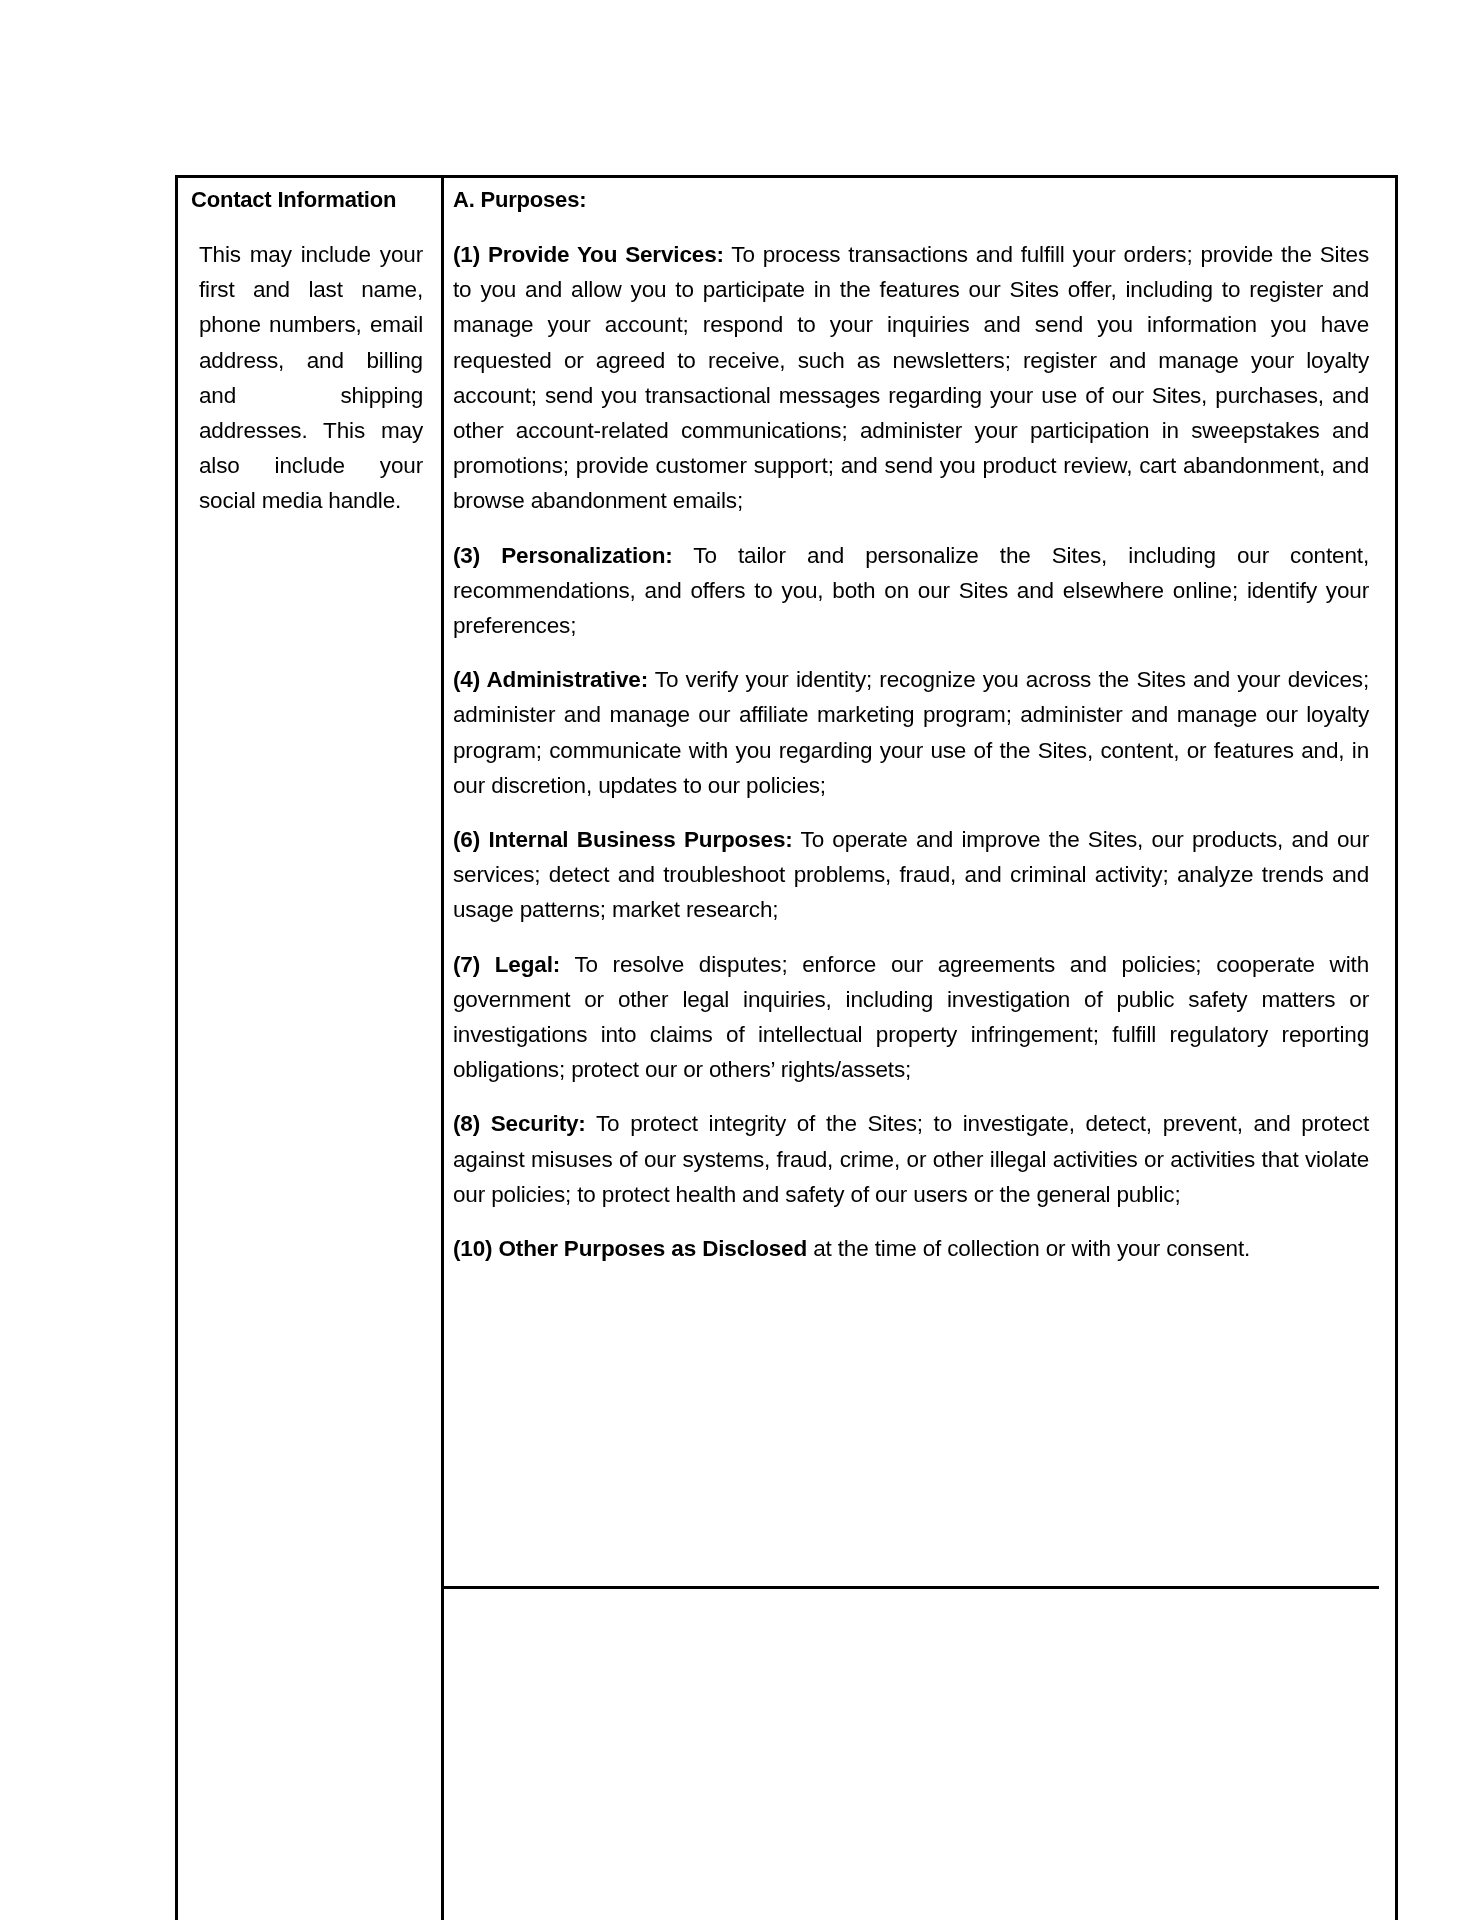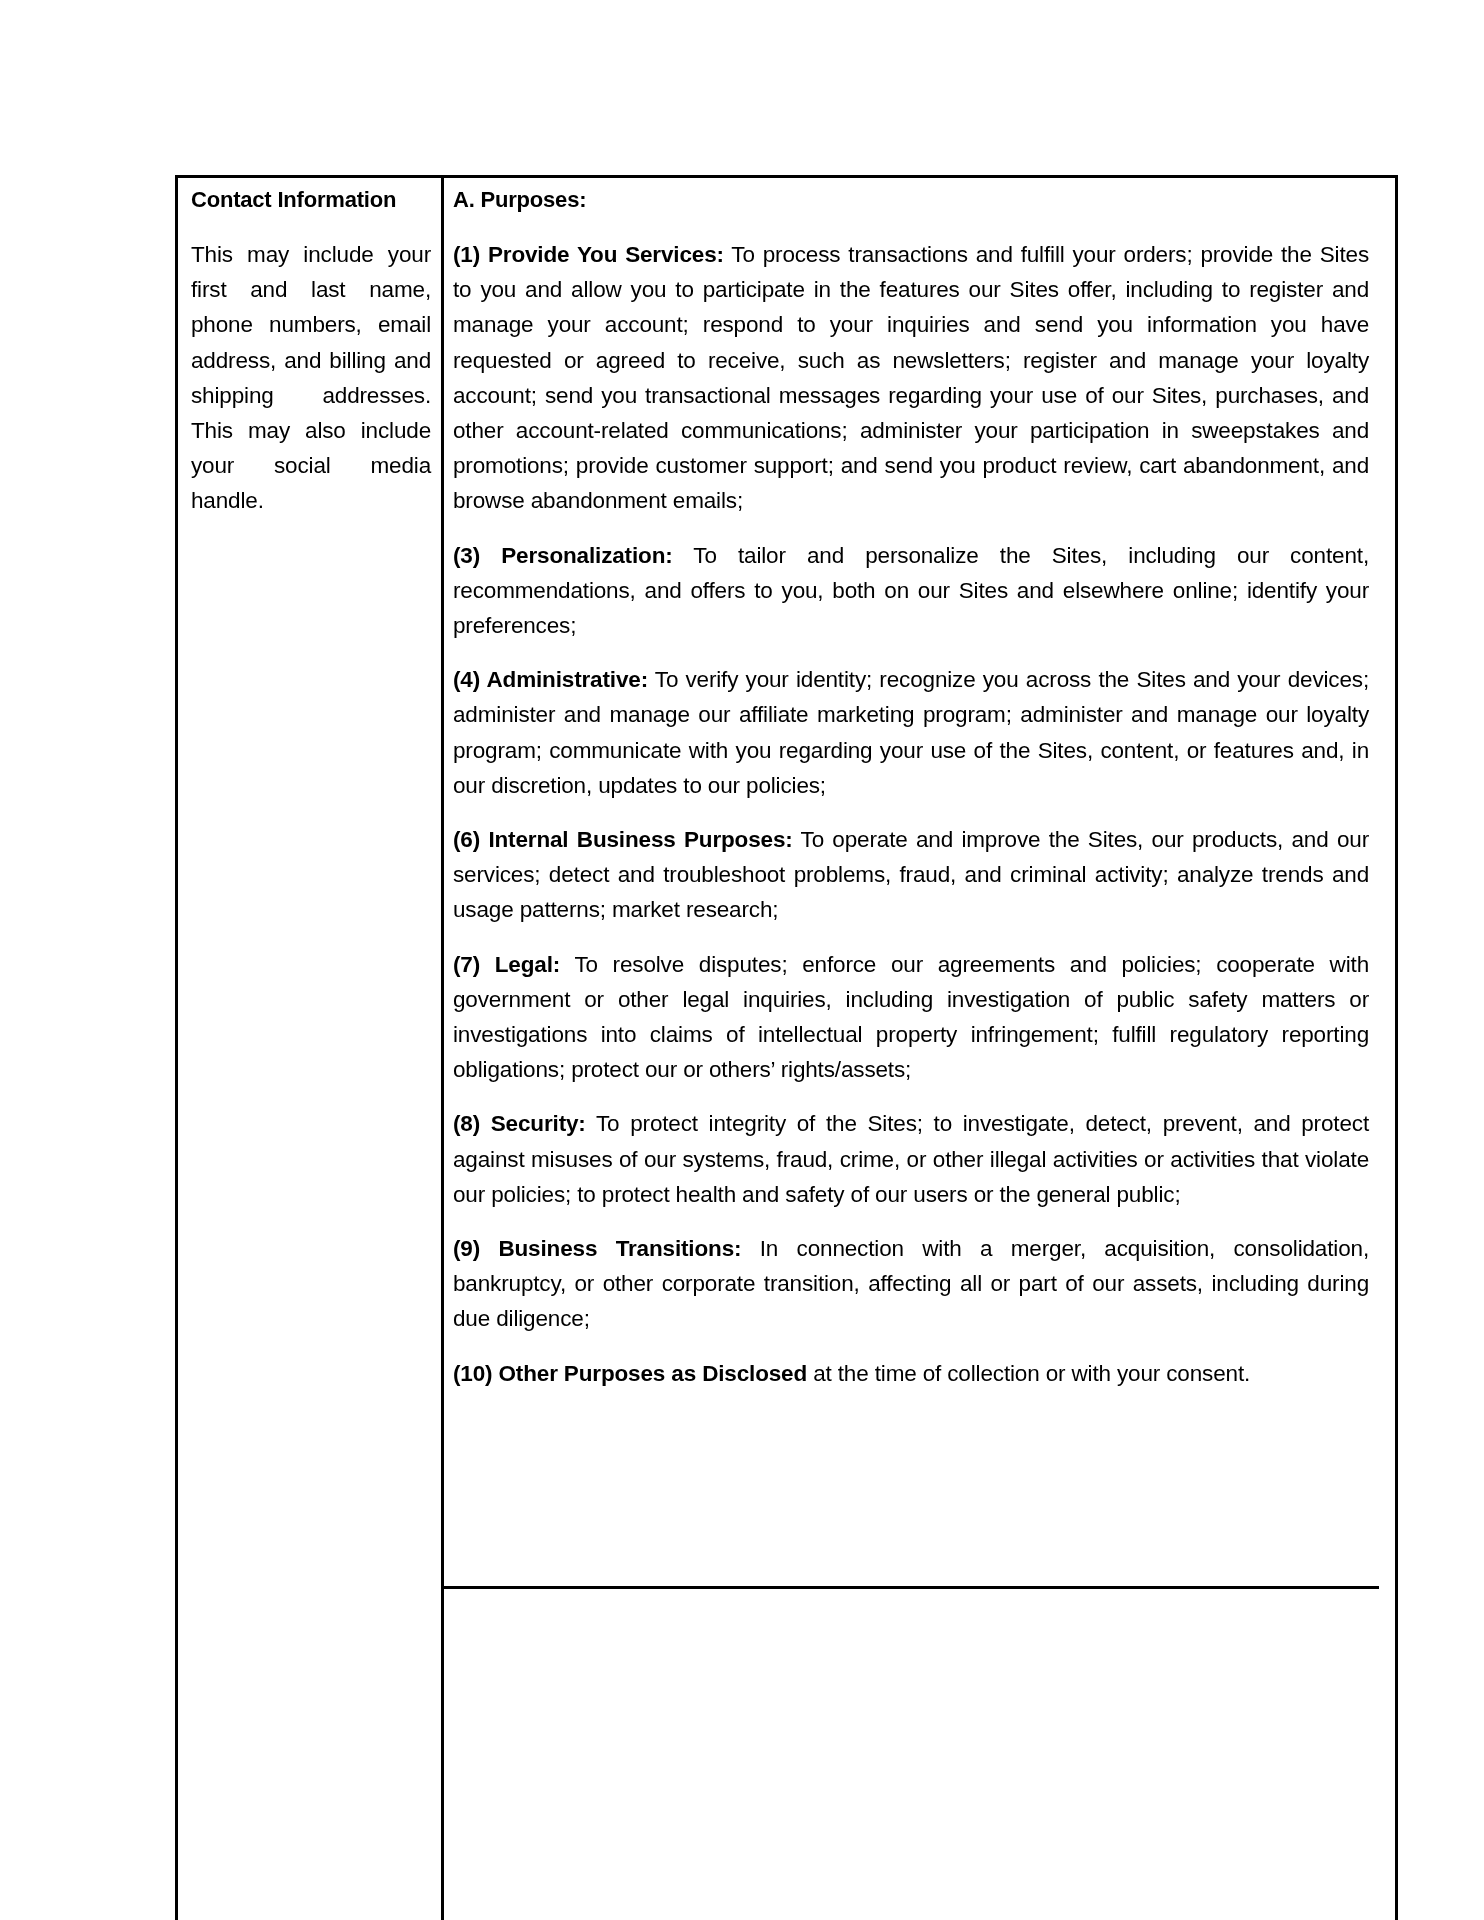--- a/index.html
+++ b/index.html
@@ -22,21 +22,21 @@
     box-sizing: border-box; border-bottom: 3px solid #000;
     padding: 4px 10px 0 9px;
   }
   .cell-b {
     position: absolute; left: 0; top: 1411px; right: 0; bottom: 0;
     padding: 4px 10px 0 11px;
   }
   .heading { font-weight: bold; font-size: 22px; line-height: 35px; margin: 0 0 20px 0; letter-spacing: -0.2px; }
   .para { font-size: 22.5px; line-height: 35.2px; text-align: justify; margin: 0 0 19px 0; letter-spacing: -0.15px; }
   .para b { font-weight: bold; }
-  .left-para { font-size: 22.5px; line-height: 35.2px; text-align: justify; margin: 0; letter-spacing: -0.15px; }
+  .left-para { font-size: 22.5px; line-height: 35.2px; text-align: justify; margin: 8px; letter-spacing: -0.15px; }
   .b-item { font-weight: bold; font-size: 22px; line-height: 35px; margin: 0; }
 </style>
 </head>
 <body>
 
 <div class="table">
   <div class="col-left">
     <p class="heading">Contact Information</p>
     <p class="left-para">This may include your first and last name, phone numbers, email address, and billing and shipping addresses. This may also include your social media handle.</p>
   </div>
@@ -44,18 +44,17 @@
   <div class="col-right">
     <div class="cell-a">
       <p class="heading">A. Purposes:</p>
 
       <p class="para"><b>(1) Provide You Services:</b><span> To process transactions and fulfill your orders; provide the Sites to you and allow you to participate in the features our Sites offer, including to register and manage your account; respond to your inquiries and send you information you have requested or agreed to receive, such as newsletters; register and manage your loyalty account; send you transactional messages regarding your use of our Sites, purchases, and other account-related communications; administer your participation in sweepstakes and promotions; provide customer support; and send you product review, cart abandonment, and browse abandonment emails;</span></p>
       <p class="para"><b>(3) Personalization:</b><span> To tailor and personalize the Sites, including our content, recommendations, and offers to you, both on our Sites and elsewhere online; identify your preferences;</span></p>
       <p class="para"><b>(4) Administrative:</b><span> To verify your identity; recognize you across the Sites and your devices; administer and manage our affiliate marketing program; administer and manage our loyalty program; communicate with you regarding your use of the Sites, content, or features and, in our discretion, updates to our policies;</span></p>
       <p class="para"><b>(6) Internal Business Purposes:</b><span> To operate and improve the Sites, our products, and our services; detect and troubleshoot problems, fraud, and criminal activity; analyze trends and usage patterns; market research;</span></p>
       <p class="para"><b>(7) Legal:</b><span> To resolve disputes; enforce our agreements and policies; cooperate with government or other legal inquiries, including investigation of public safety matters or investigations into claims of intellectual property infringement; fulfill regulatory reporting obligations; protect our or others’ rights/assets;</span></p>
       <p class="para"><b>(8) Security:</b><span> To protect integrity of the Sites; to investigate, detect, prevent, and protect against misuses of our systems, fraud, crime, or other illegal activities or activities that violate our policies; to protect health and safety of our users or the general public;</span></p>
-      <p class="para"><b>(9) Business Transitions:</b><span> In connection with a merger, acquisition, consolidation, bankruptcy, or other corporate transition, affecting all or part of our assets, including during due diligence;</span></p>
       <p class="para"><b>(10) Other Purposes as Disclosed</b><span> at the time of collection or with your consent.</span></p>
     </div>
 
   </div>
 </div>
 
 </body></html>

